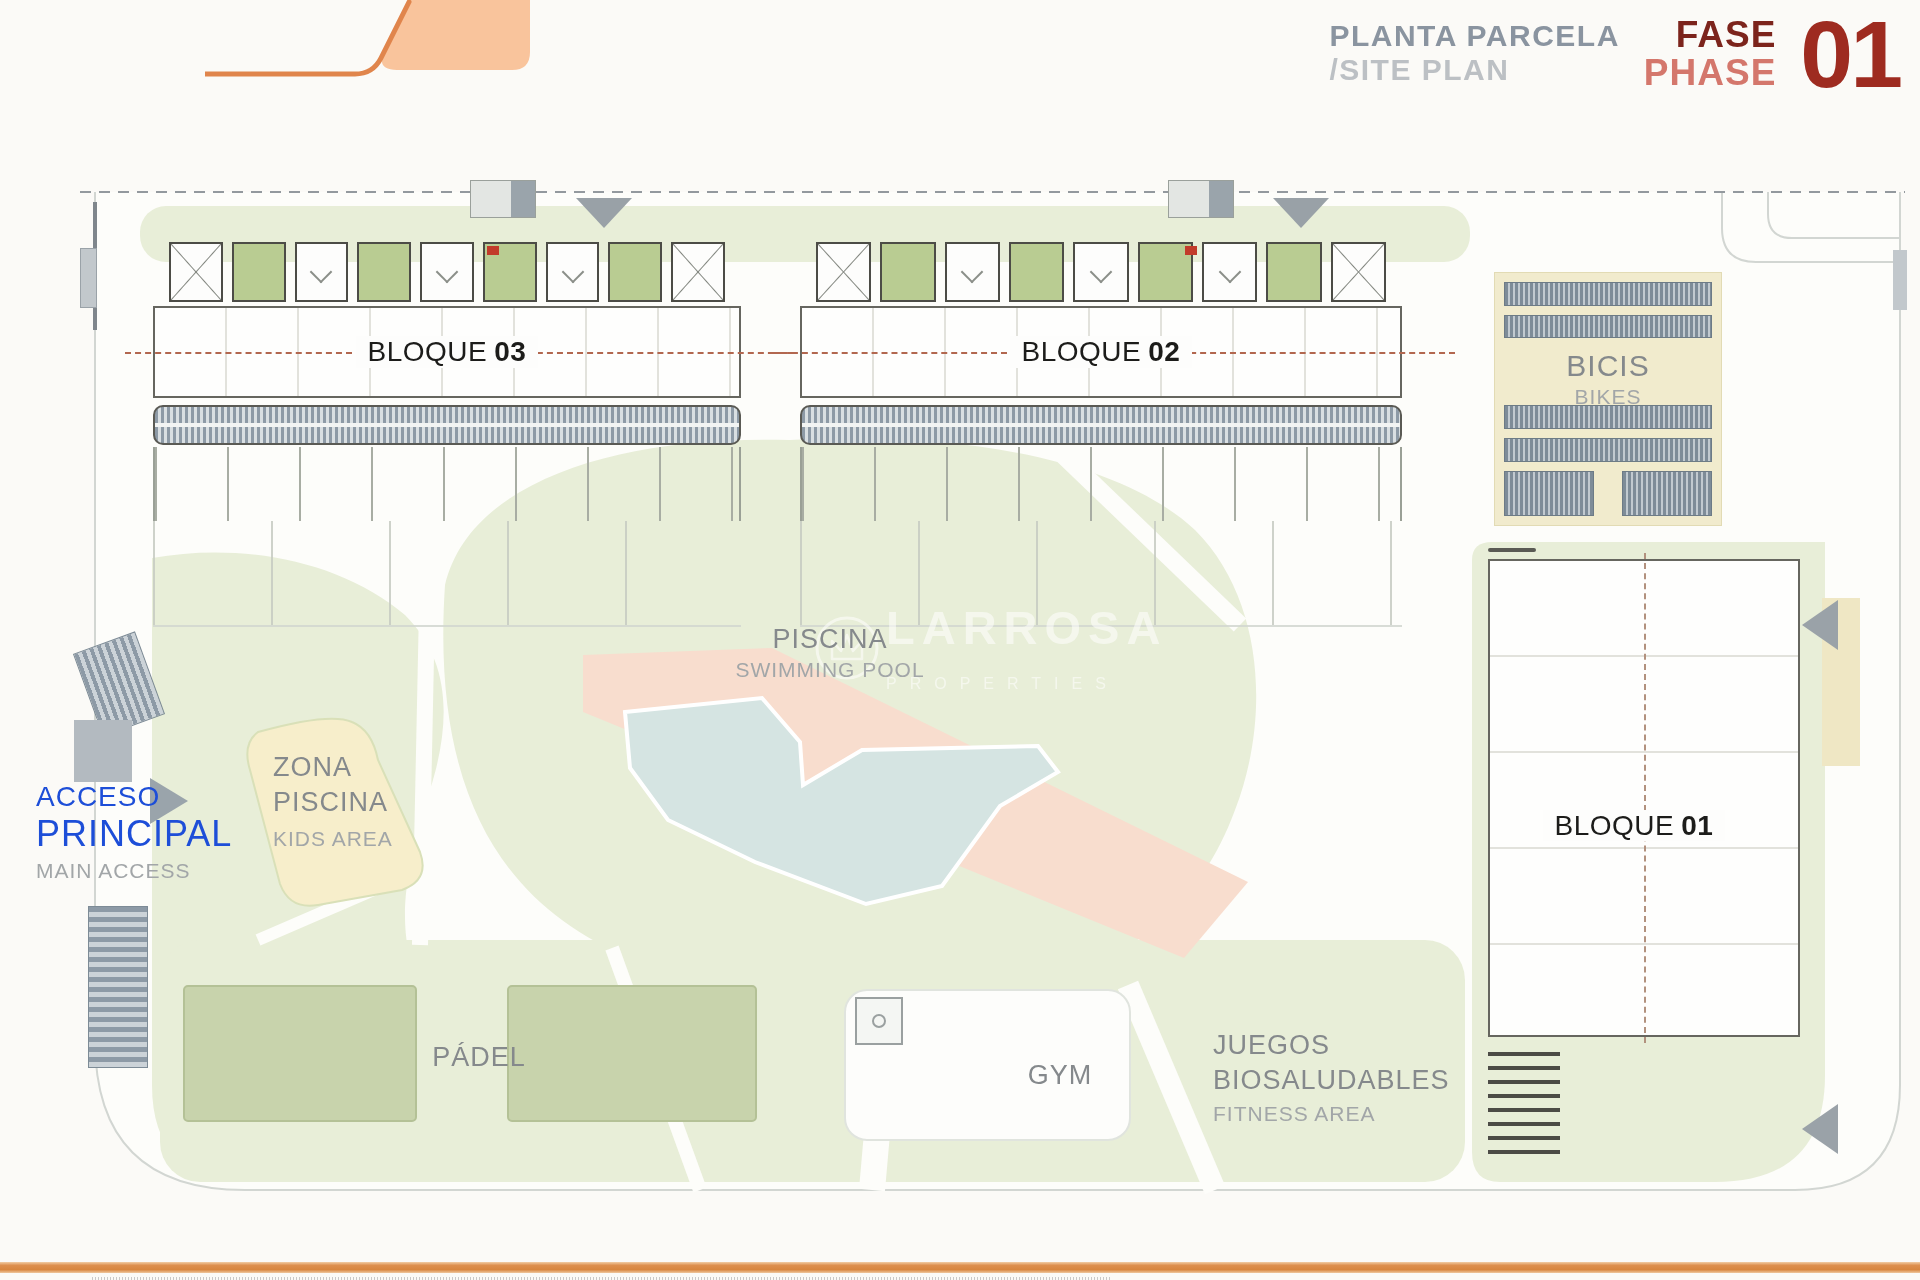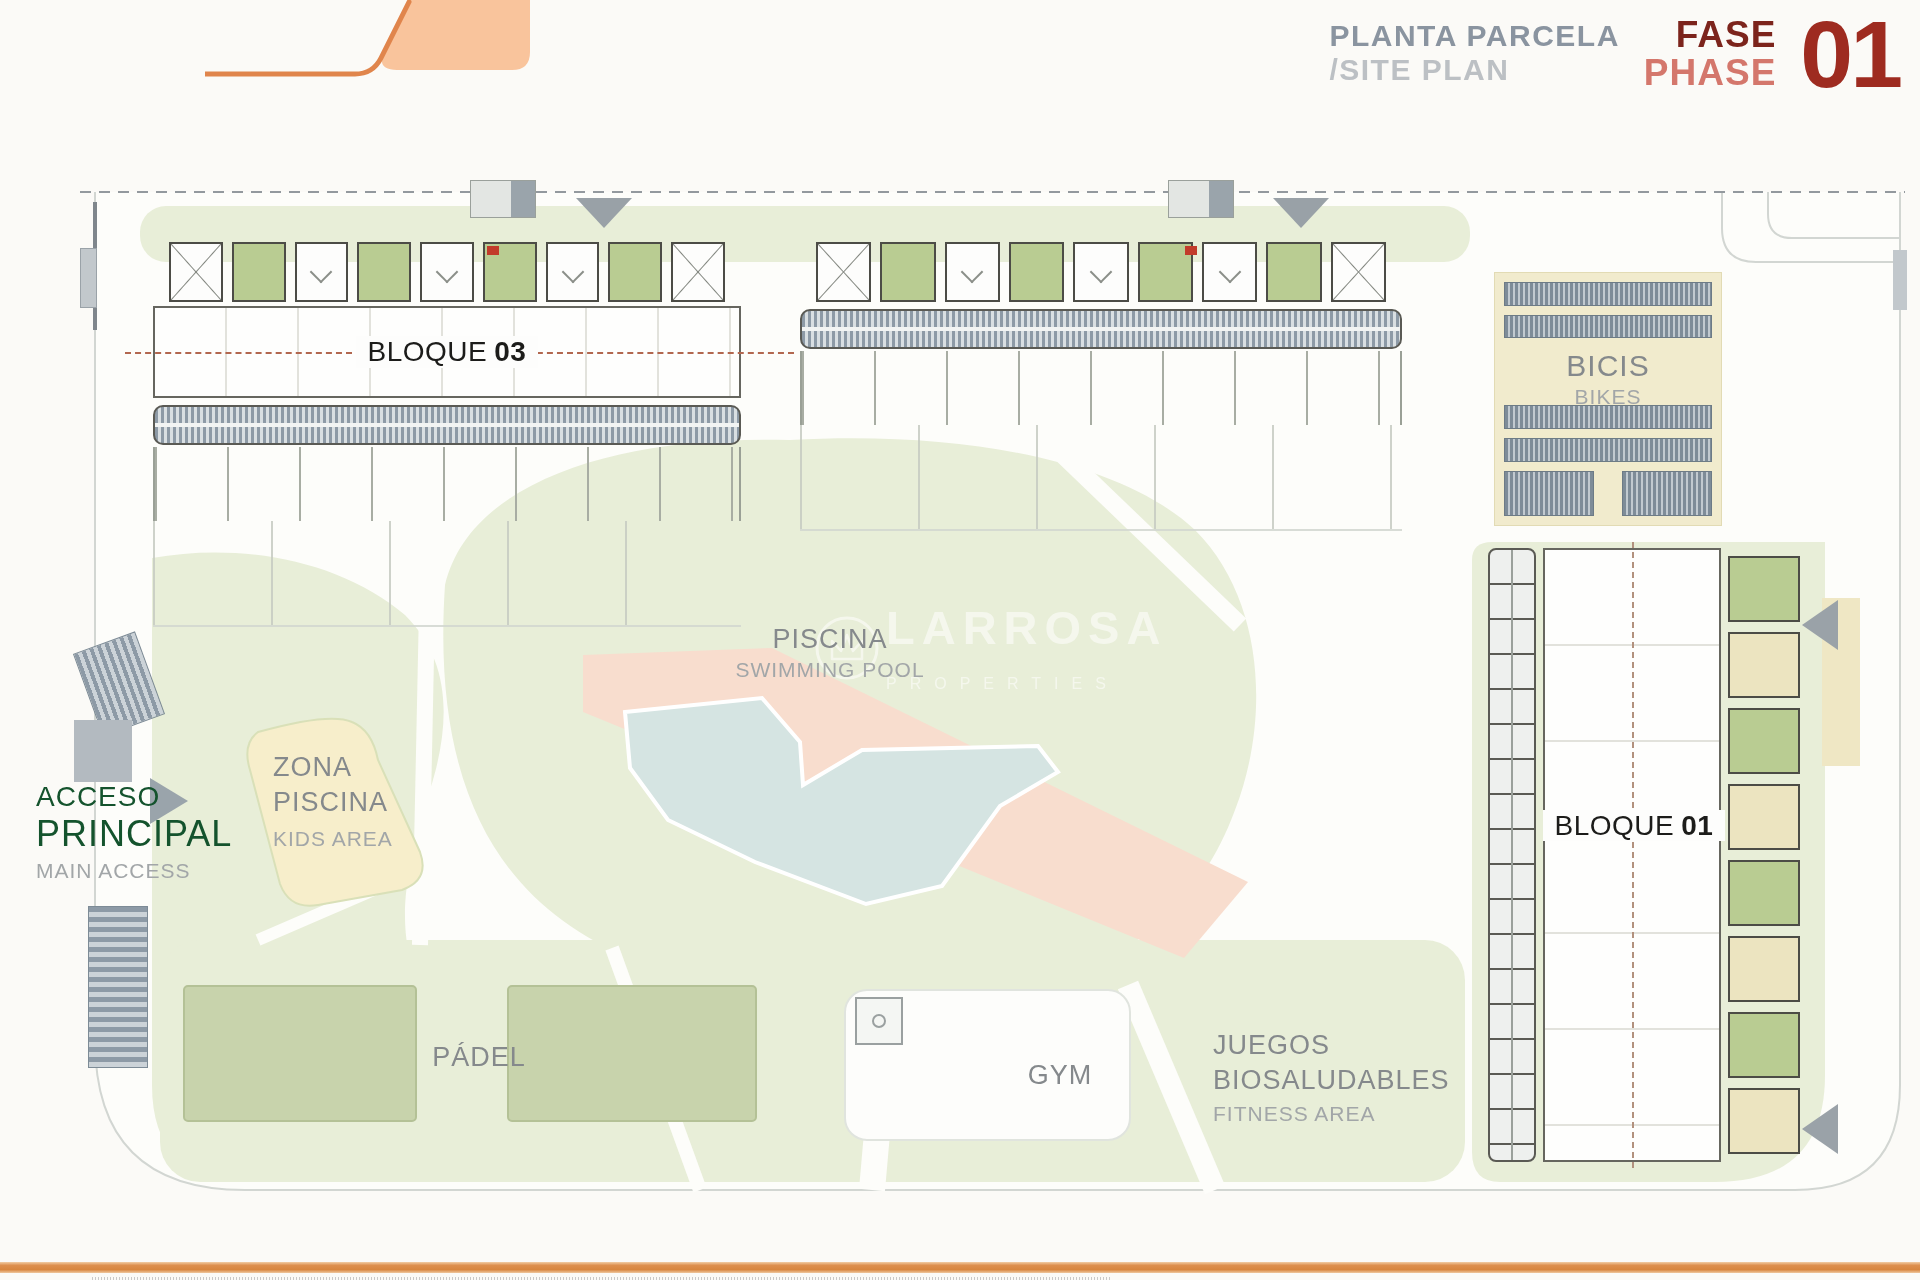--- a/index.html
+++ b/index.html
@@ -18,21 +18,21 @@
   .hdr-phaseen{color:#d4776c;}
   .hdr-num{font-size:95px;font-weight:700;color:#9e2b20;line-height:.8;letter-spacing:-3px;margin-top:2px;}
 
   
   .logo{position:absolute;left:205px;top:0;z-index:8;}
 
   
   .lbl{position:absolute;z-index:6;}
   .area-t{font-size:27px;color:#85898c;letter-spacing:1px;line-height:35px;}
   .area-s{font-size:21px;color:#a2a6a8;letter-spacing:1px;margin-top:7px;}
-  .dark .area-t{color:#14532d;}
+  .dark .area-t{color:#1d4ed8;}
   .center{text-align:center;}
   .block-label{position:relative;z-index:2;background:#fdfdfc;padding:0 12px;
                font-size:28px;color:#1c1c1a;letter-spacing:.5px;white-space:nowrap;}
   .block-label .num{font-weight:700;margin-left:7px;}
 
   
   .bld{position:absolute;z-index:2;}
   .bld-h{display:flex;flex-direction:column;}
   .cells{display:flex;gap:9px;padding:0 16px;height:60px;}
   .cell{flex:1;border:2.5px solid #4c4c46;background:#fdfdfc;position:relative;}
@@ -48,21 +48,21 @@
   .slab::before{content:"";position:absolute;left:-30px;right:-55px;top:50%;border-top:2px dashed #b2674f;}
   .parking{position:relative;height:36px;margin-top:7px;border:2.5px solid #5a5a54;border-radius:10px;
            background:repeating-linear-gradient(90deg,#8d9aa6 0 3px,#d9dfe2 3px 6px);}
   .parking::after{content:"";position:absolute;left:0;right:0;top:50%;margin-top:-2px;height:4px;background:#f2f4f3;}
   .stalls{height:74px;margin-top:2px;border-left:2px solid #9aa096;border-right:2px solid #9aa096;
           background:repeating-linear-gradient(90deg,#a8ada3 0 2px,transparent 2px 72px);}
   .gardens{height:104px;background:repeating-linear-gradient(90deg,#c6cbc2 0 2px,transparent 2px 118px);
            border-bottom:2px solid #d2d7d0;opacity:.85;}
 
   
-  .bld-v{display:flex;flex-direction:row;gap:7px;}
+  .bld-v{display:flex;flex-direction:column;gap:7px;}
   .pcol{width:44px;border:2.5px solid #5a5a54;border-radius:8px;background-color:#eef0ee;
         background-image:
           linear-gradient(90deg,transparent calc(50% - 1px),#9aa09b calc(50% - 1px) calc(50% + 1px),transparent calc(50% + 1px)),
           repeating-linear-gradient(180deg,transparent 0 33px,#5a5a54 33px 35px);}
   .vslab{flex:1;position:relative;border:2.5px solid #66665f;background-color:#fefefd;
          background-image:repeating-linear-gradient(180deg,transparent 0 94px,#e2e2dc 94px 96px);}
   .vslab::before{content:"";position:absolute;top:-8px;bottom:-8px;left:50%;border-left:2px dashed #b2917e;}
   .b01-label{position:absolute;left:-40px;right:-20px;top:262px;text-align:center;z-index:3;}
   .bcol{width:72px;display:flex;flex-direction:column;gap:10px;padding:8px 0;}
   .bcell{flex:1;border:2.5px solid #4c4c46;background:#fdfdfc;}
@@ -184,20 +184,23 @@
         <div class="cell x"></div>
         <div class="cell g"></div>
         <div class="cell c"></div>
         <div class="cell g"></div>
         <div class="cell c"></div>
         <div class="cell g"></div>
         <div class="cell c"></div>
         <div class="cell g"></div>
         <div class="cell x"></div>
       </div>
+    <div class="slab">
+      <div class="block-label"><span>BLOQUE</span><span class="num">02</span></div>
+    </div>
     <div class="parking"></div>
     <div class="stalls"></div>
     <div class="gardens"></div>
   </div>
 
   <div class="bld bld-v" style="left:1488px;top:548px;width:312px;height:614px;">
     <div class="pcol"></div>
     <div class="vslab"></div>
     <div class="bcol">
         <div class="bcell g"></div>

